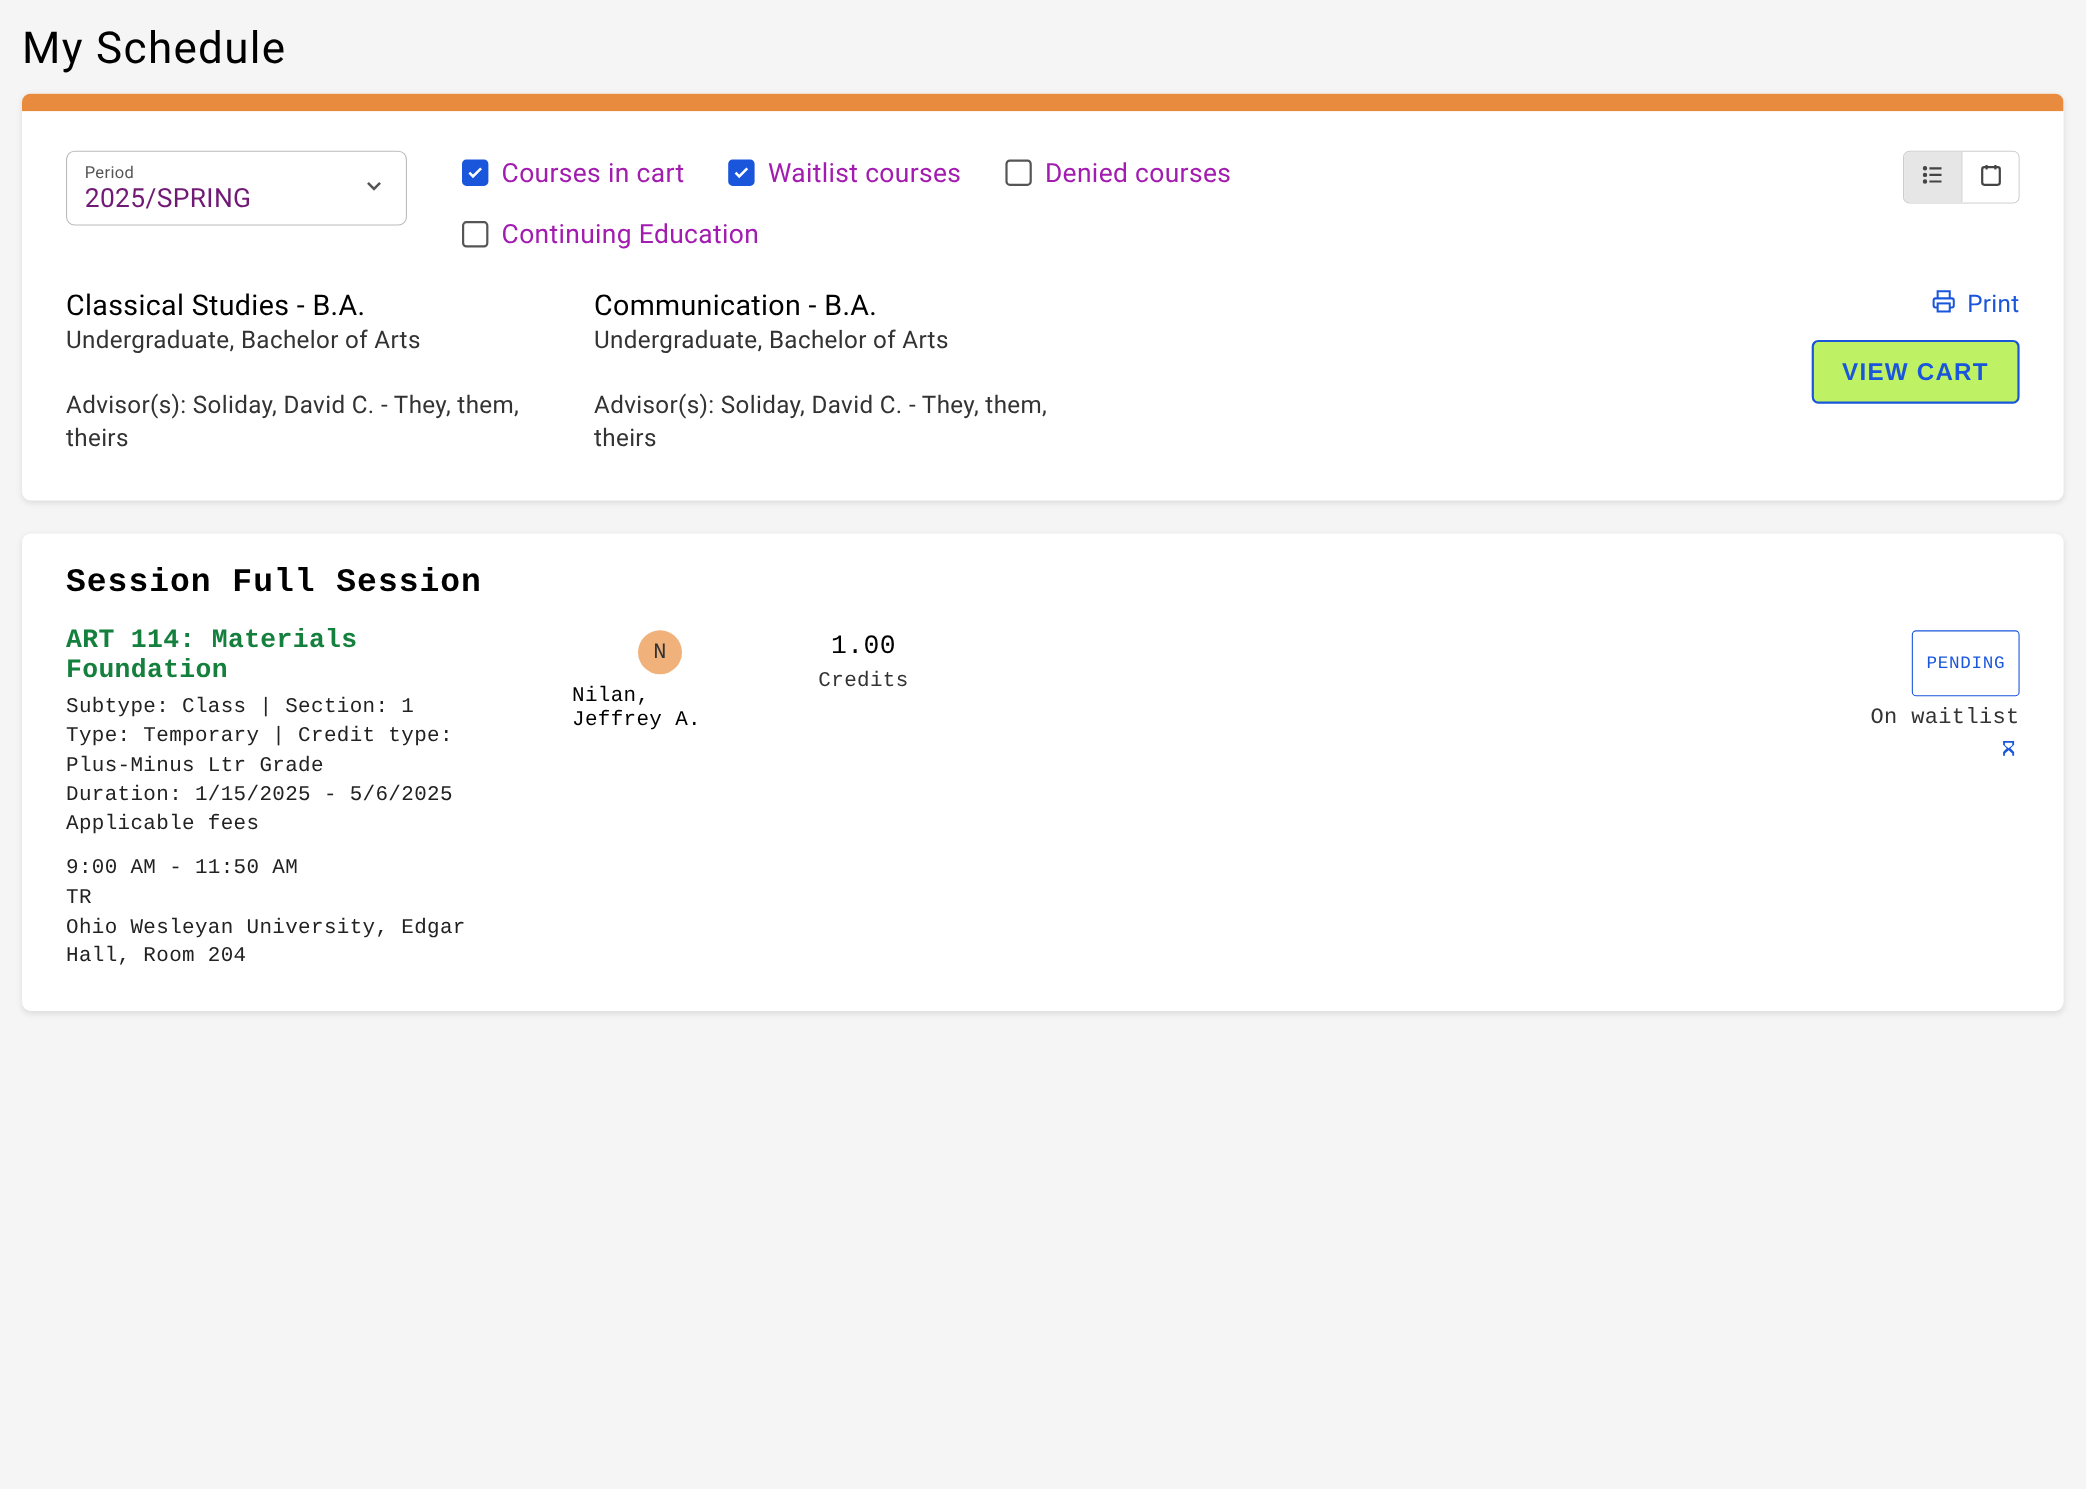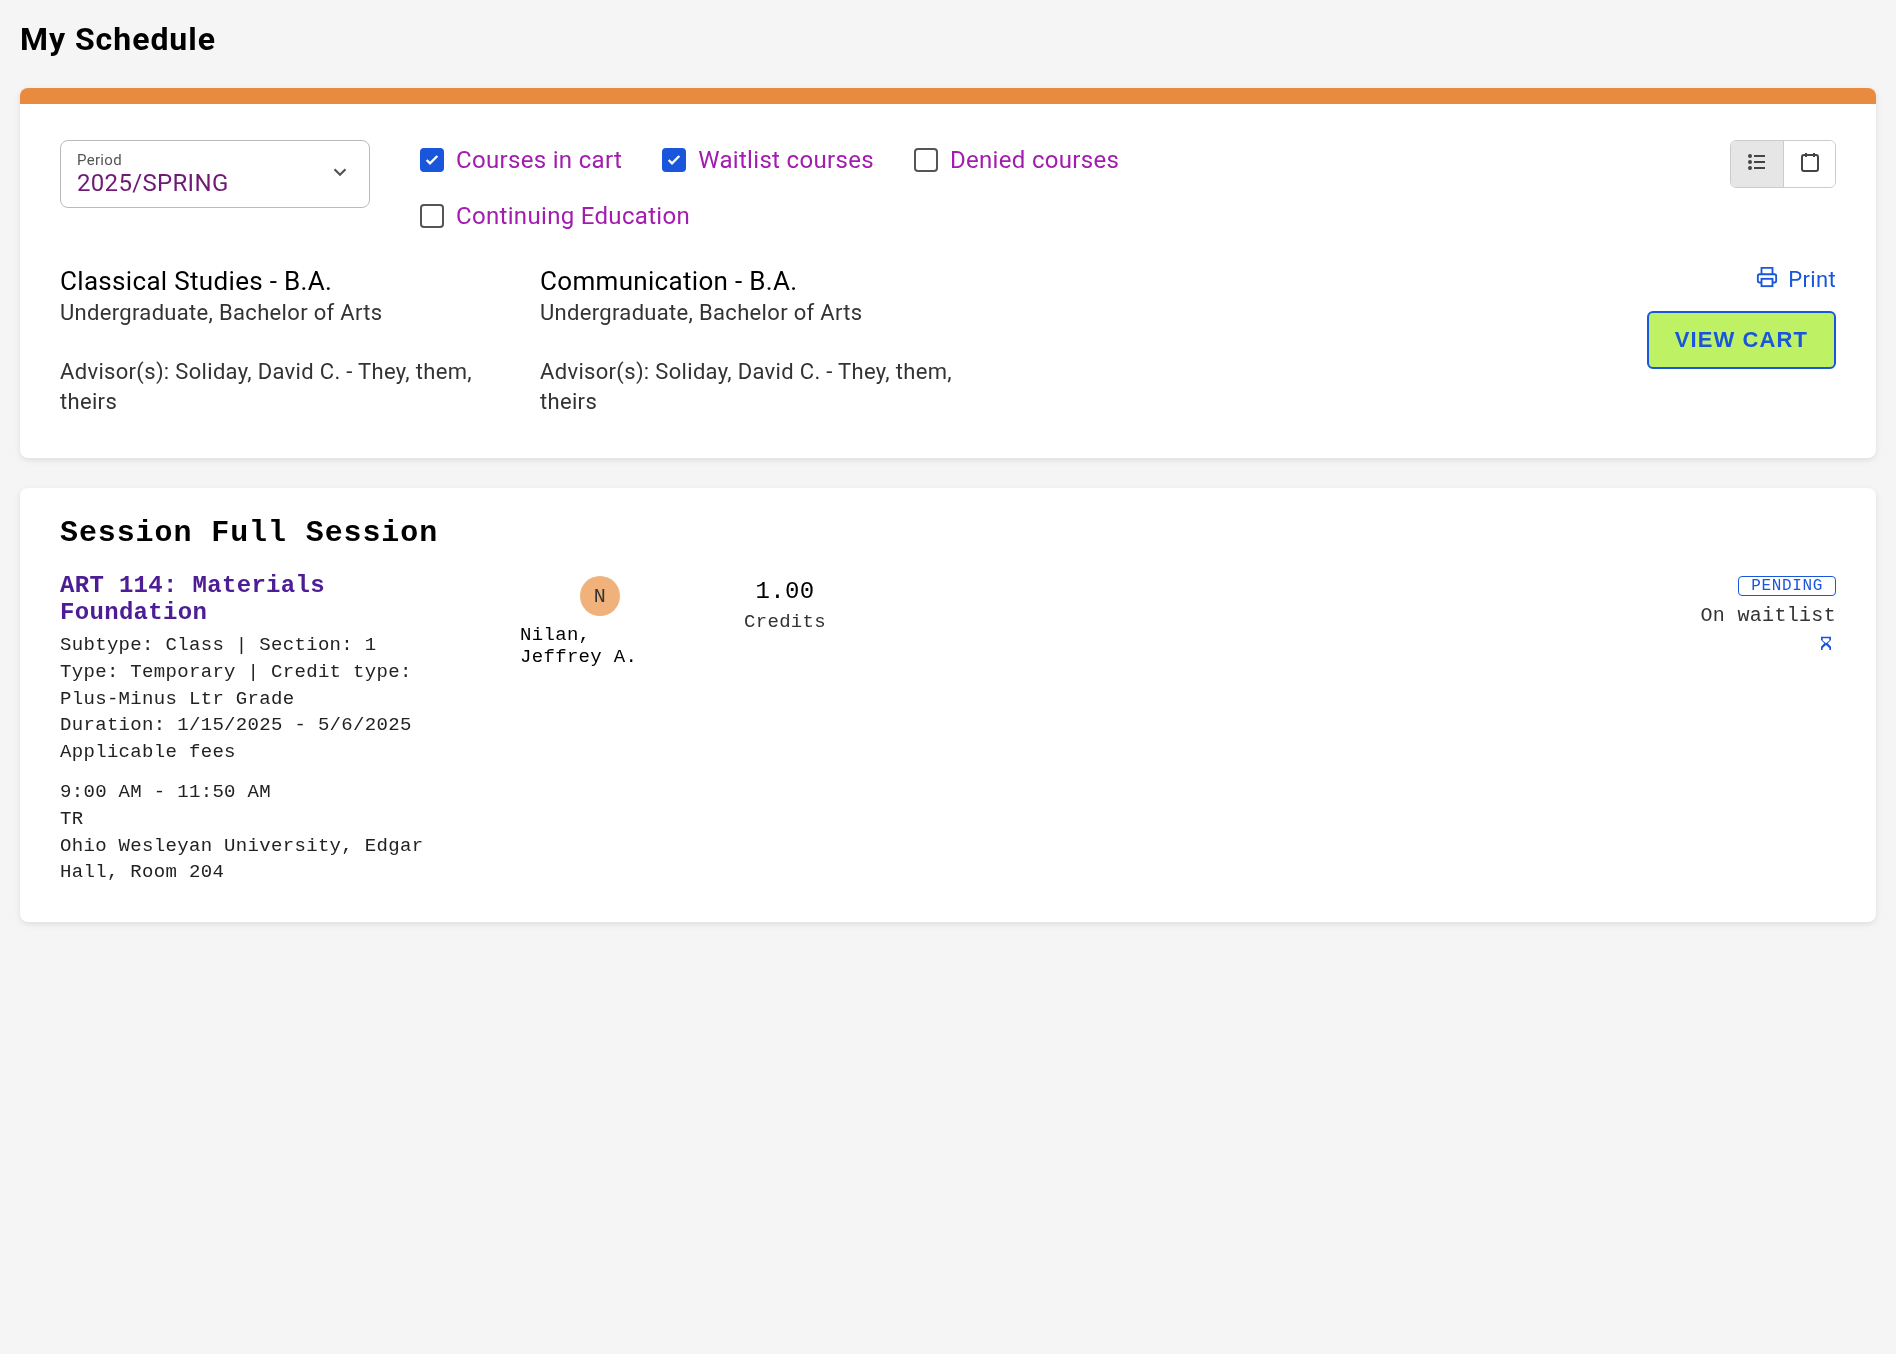--- a/index.html
+++ b/index.html
@@ -8,23 +8,23 @@
     padding: 0;
   }
   body {
     font-family: -apple-system, BlinkMacSystemFont, "Segoe UI", Roboto, Helvetica, Arial, sans-serif;
     background: #f5f5f5;
     padding: 20px;
     letter-spacing: 0.02em;
     color: #000;
   }
   .page-title {
-    font-size: 32px;
-    font-weight: 700;
-    margin-bottom: 30px;
+    font-size: 40px;
+    font-weight: 400;
+    margin-bottom: 18px;
     letter-spacing: 0.03em;
   }
   .card {
     background: #fff;
     border-radius: 8px;
     box-shadow: 0 2px 6px rgba(0,0,0,0.1);
     margin-bottom: 30px;
     overflow: hidden;
   }
   .card-accent {
@@ -181,21 +181,21 @@
     margin-bottom: 22px;
   }
   .course-row {
     display: flex;
     gap: 40px;
   }
   .course-info {
     flex: 0 0 420px;
   }
   .course-title {
-    color: #4c1d95;
+    color: #15803d;
     font-weight: 700;
     font-size: 24px;
     margin-bottom: 6px;
   }
   .course-meta {
     font-size: 19px;
     color: #222;
     line-height: 1.4;
   }
   .course-meta-block {
@@ -244,21 +244,21 @@
     display: flex;
     flex-direction: column;
     align-items: flex-end;
     gap: 8px;
     padding-top: 4px;
   }
   .pending-badge {
     border: 1.5px solid #1a56db;
     color: #1a56db;
     font-size: 16px;
-    padding: 0 12px;
+    padding: 20px 12px;
     border-radius: 4px;
     letter-spacing: 0.04em;
   }
   .waitlist-text {
     font-size: 20px;
     color: #333;
   }
   .hourglass {
     color: #1a56db;
   }

